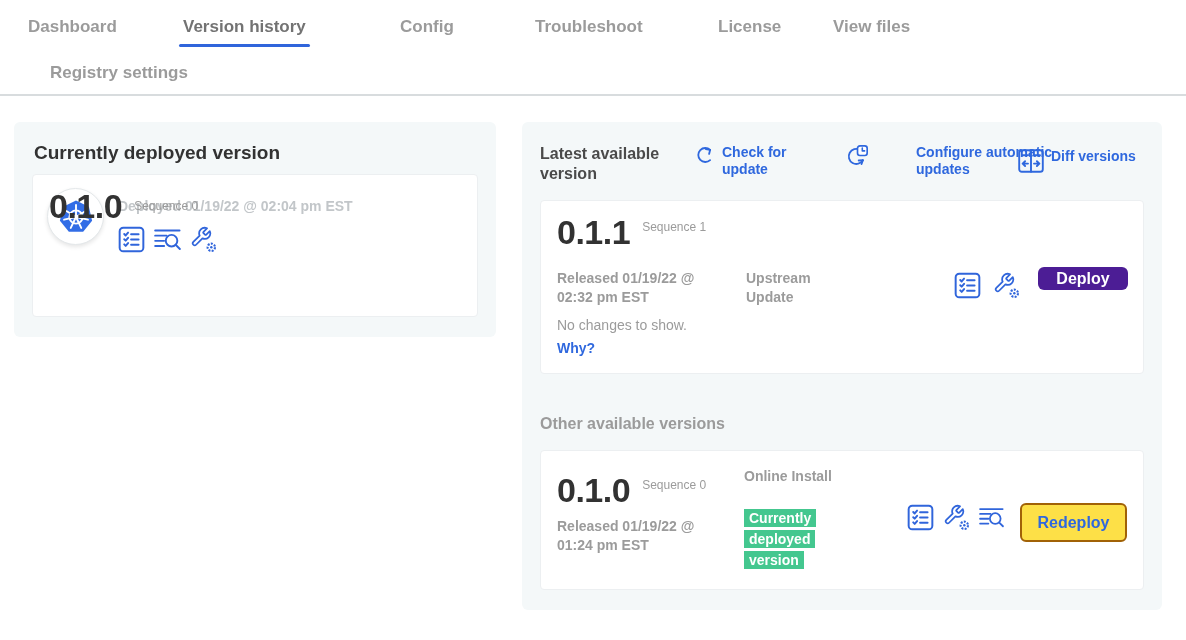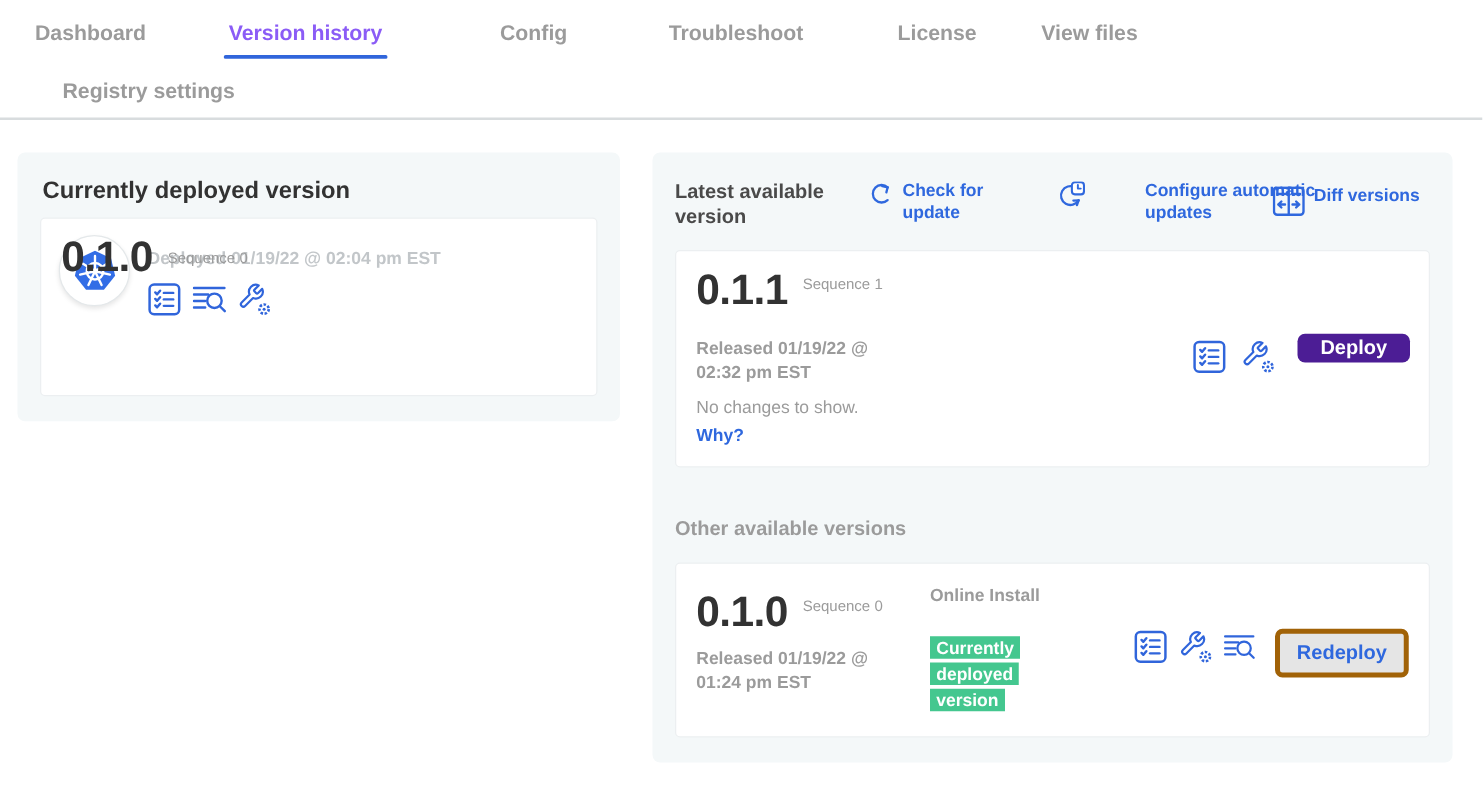--- a/index.html
+++ b/index.html
@@ -14,21 +14,21 @@
   
   .nav {
     position:absolute; top:0; left:0; width:1186px; height:96px;
     background:#ffffff; border-bottom:2px solid #d8dcde;
   }
   .tab {
     position:absolute; top:17px;
     font-size:17px; font-weight:bold; color:#9b9b9b;
     cursor:pointer; white-space:nowrap;
   }
-  .tab.active { color:#8b5cf6; }
+  .tab.active { color:#737373; }
   .tab.active::after {
     content:""; position:absolute; left:-4px; right:-4px; bottom:-10px;
     height:3px; background:#3065db; border-radius:2px;
   }
   .tab.row2 { top:63px; }
   
   .panel { position:absolute; background:#f4f8f9; border-radius:6px; }
   #left-panel  { left:14px;  top:122px; width:482px; height:215px; }
   #right-panel { left:522px; top:122px; width:640px; height:488px; }
 
@@ -102,21 +102,21 @@
     position:absolute; border-radius:6px; font-size:16px; font-weight:bold;
     display:flex; align-items:center; justify-content:center;
     cursor:pointer; font-family:"Liberation Sans", sans-serif;
   }
   #deploy-btn {
     left:497px; top:66px; width:90px; height:23px;
     background:#4c1d95; color:#ffffff; border:none;
   }
   #redeploy-btn {
     left:479px; top:52px; width:107px; height:39px;
-    background:#e5e5e5; color:#2f68de; border:4px solid #a16207;
+    background:#fde047; color:#2f68de; border:2px solid #a16207;
   }
   .other-title {
     position:absolute; left:18px; top:293px;
     font-size:16px; font-weight:bold; color:#9b9b9b;
   }
   .badge-wrap { position:absolute; left:203px; top:57px; width:86px; }
   .badge {
     display:inline; background:#44c78f; color:#ffffff;
     font-size:14px; font-weight:bold; line-height:21px;
     padding:1px 5px;
@@ -261,20 +261,21 @@
       </svg>
     <span class="lbl">Diff versions</span>
   </div>
 
   <div class="card" id="card-latest">
     <div class="ver-row">
       <span class="ver-num">0.1.1</span>
       <span class="seq wrap">Sequence 1</span>
     </div>
     <div class="released">Released 01/19/22 @ 02:32 pm EST</div>
+    <div class="source-col">Upstream Update</div>
     <div class="no-changes">No changes to show.</div>
     <div class="why-link">Why?</div>
     <div class="card-icons">
       <svg class="ic">
           <use href="#sym-checklist"></use>
         </svg>
       <svg class="ic">
           <use href="#sym-wrench"></use>
         </svg>
     </div>

